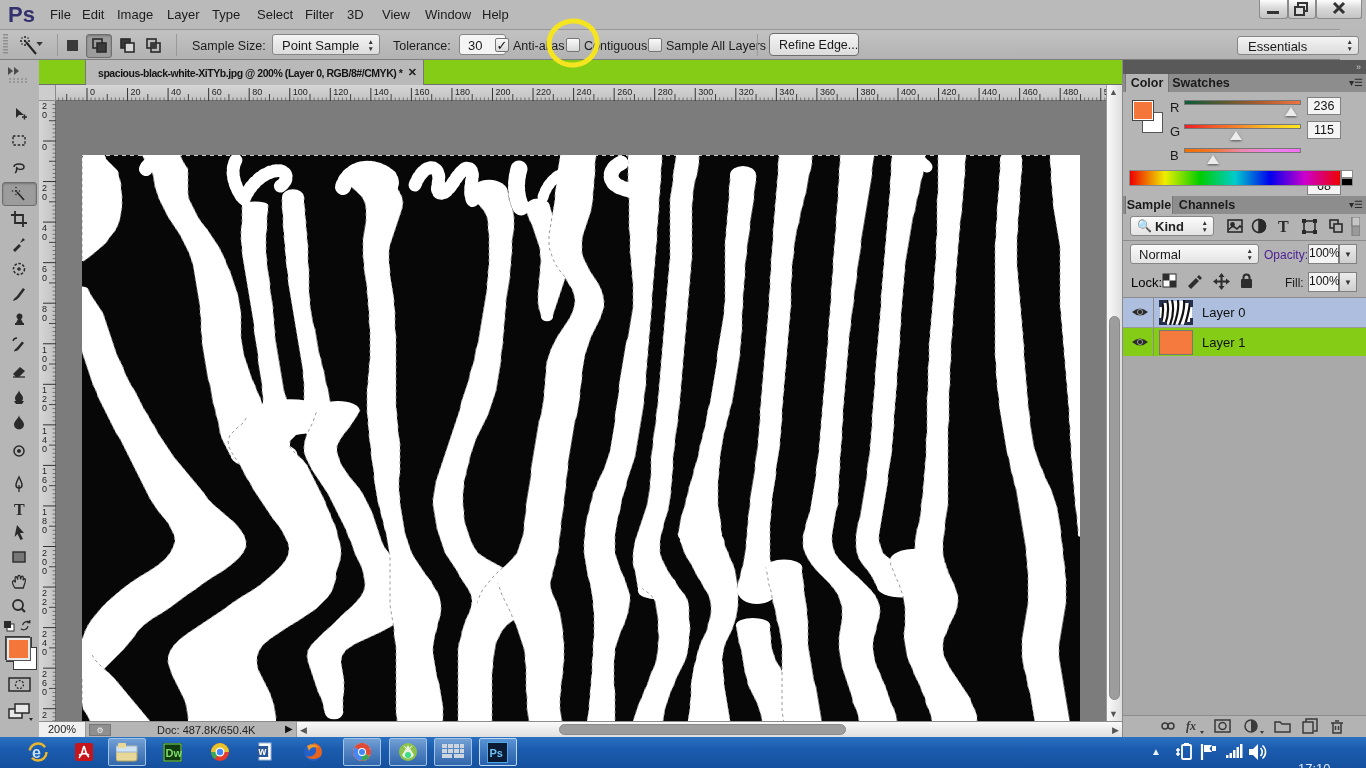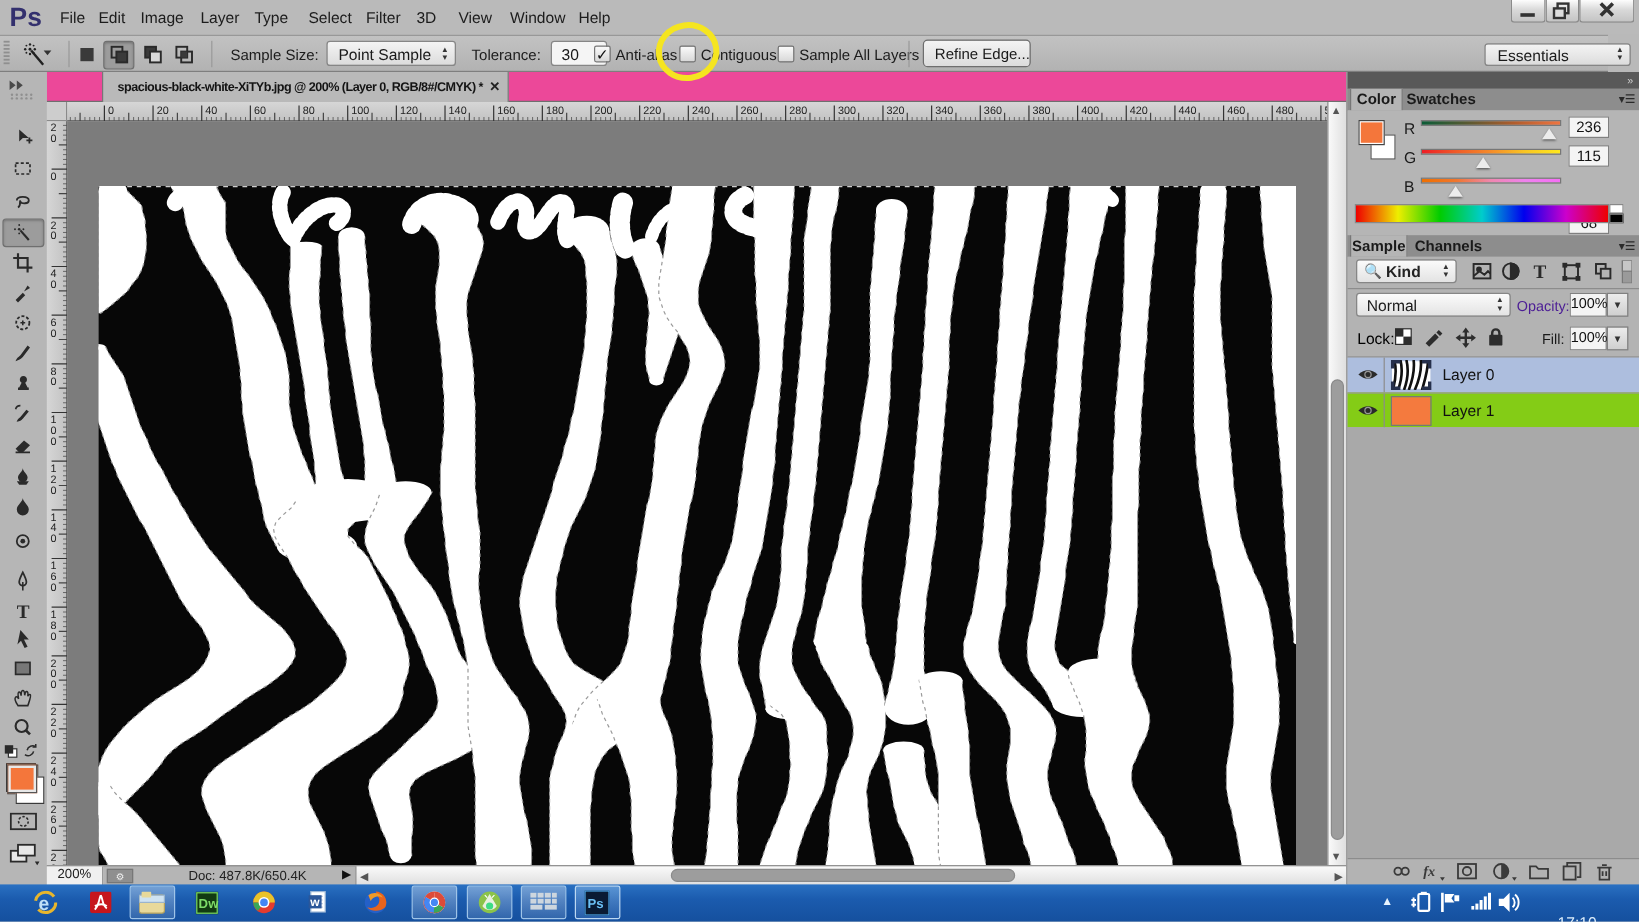--- a/index.html
+++ b/index.html
@@ -17,21 +17,21 @@
 
 
 #optionsbar { position:absolute; left:0; top:29px; width:1340px; height:31px; background:linear-gradient(#c2c2c2,#b2b2b2); border-top:1px solid #989898; border-bottom:1px solid #7e7e7e; }
 .optlabel { position:absolute; top:9px; font-size:12.5px; color:#1c1c1c; }
 .optsep { position:absolute; top:4px; width:1px; height:22px; background:#999; }
 .cbox { position:absolute; top:8px; width:14px; height:14px; background:linear-gradient(#fafafa,#d8d8d8); border:1px solid #767676; border-radius:2px; font-size:13px; line-height:13px; text-align:center; color:#111; }
 .combo { position:absolute; background:linear-gradient(#f4f4f4,#dcdcdc); border:1px solid #868686; border-radius:3px; font-size:13px; color:#1a1a1a; }
 .updn { position:absolute; right:5px; top:3px; font-size:6.5px; line-height:6.5px; color:#333; letter-spacing:0; }
 
 
-#tabstrip { position:absolute; left:39px; top:60px; width:1083px; height:25px; background:#ec4899; border-bottom:1px solid #6f6f6f; }
+#tabstrip { position:absolute; left:39px; top:60px; width:1083px; height:25px; background:#84cc16; border-bottom:1px solid #6f6f6f; }
 #doctab { position:absolute; left:46px; top:0; width:339px; height:25px; background:#b9b9b9; border-left:1px solid #777; border-right:1px solid #777; }
 #doctab span.title { position:absolute; left:12px; top:7px; font-size:10.5px; font-weight:bold; color:#141414; white-space:nowrap; letter-spacing:-0.45px; }
 #doctab span.close { position:absolute; right:6px; top:6px; font-size:11px; font-weight:bold; color:#222; }
 
 
 #tools { position:absolute; left:0; top:60px; width:39px; height:677px; background:#b6b6b6; }
 .tool { position:absolute; left:0; width:39px; height:24px; text-align:center; color:#2a2a2a; }
 .toolsel { position:absolute; left:2px; width:35px; height:24px; background:#9c9c9c; border:1px solid #6f6f6f; border-radius:3px; box-shadow:inset 0 1px 2px rgba(0,0,0,.25); }
 
 

